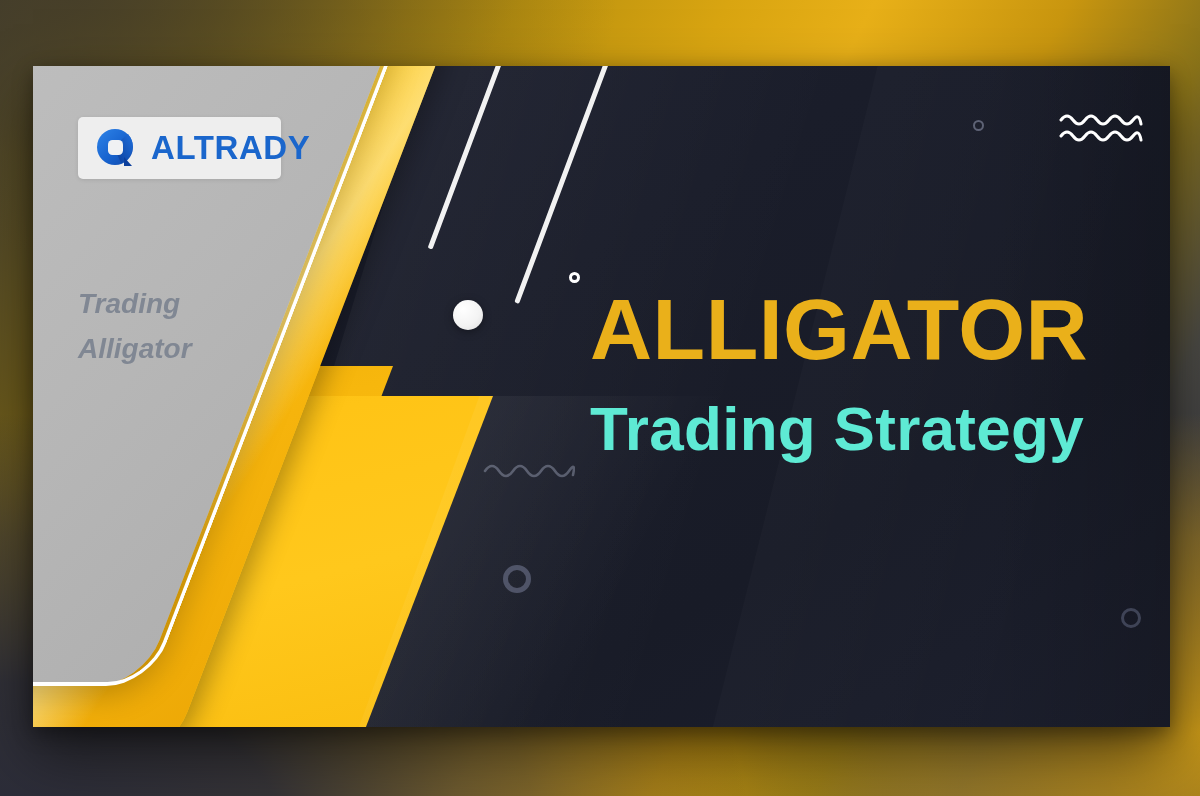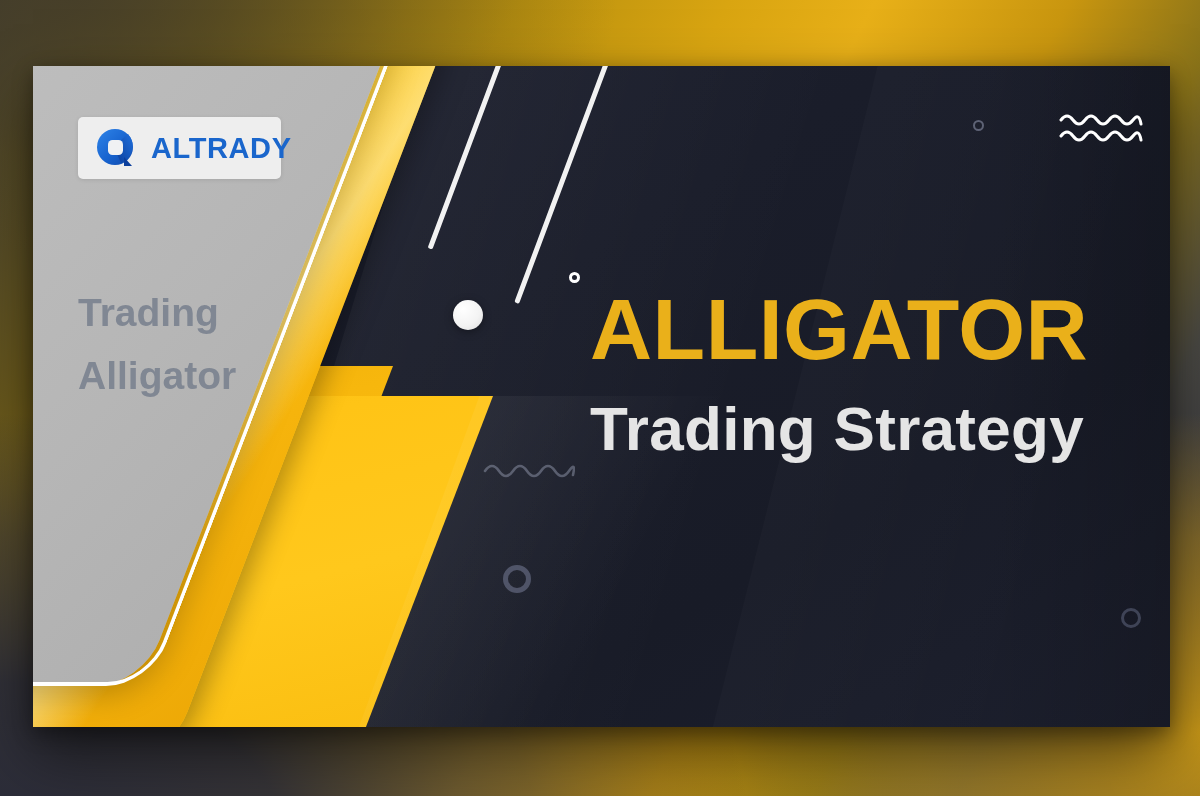--- a/index.html
+++ b/index.html
@@ -259,34 +259,35 @@
     box-sizing: border-box;
     box-shadow: 0 1px 4px rgba(0,0,0,0.10);
   }
   .logo-mark {
     width: 44px; height: 44px;
     position: relative;
     flex: 0 0 auto;
   }
   .logo-text {
     margin-left: 13px;
-    font-size: 29px;
+    font-size: 33px;
     font-weight: 700;
     letter-spacing: 0.6px;
     color: #1a66cc;
     font-family: "Liberation Sans", sans-serif;
   }
 
   
   .left-text {
     position: absolute;
     left: 45px;
     top: 215px;
     width: 230px;
-    font-size: 39px;
+    font-size: 28px;
+    font-style: italic;
     font-weight: 600;
     line-height: 1.62;
     color: #808793;
     font-family: "Liberation Sans", sans-serif;
   }
   .left-text span { display: block; }
 
   
   .headline {
     position: absolute;
@@ -300,21 +301,21 @@
     line-height: 1;
     white-space: nowrap;
   }
   .subheadline {
     position: absolute;
     left: 557px;
     top: 332px;
     font-size: 62px;
     font-weight: 700;
     letter-spacing: 0.3px;
-    color: #e5e5e5;
+    color: #5eead4;
     font-family: "Liberation Sans", sans-serif;
     line-height: 1;
     white-space: nowrap;
   }
 </style>
 </head>
 <body>
 
 <div id="page-root">
 

